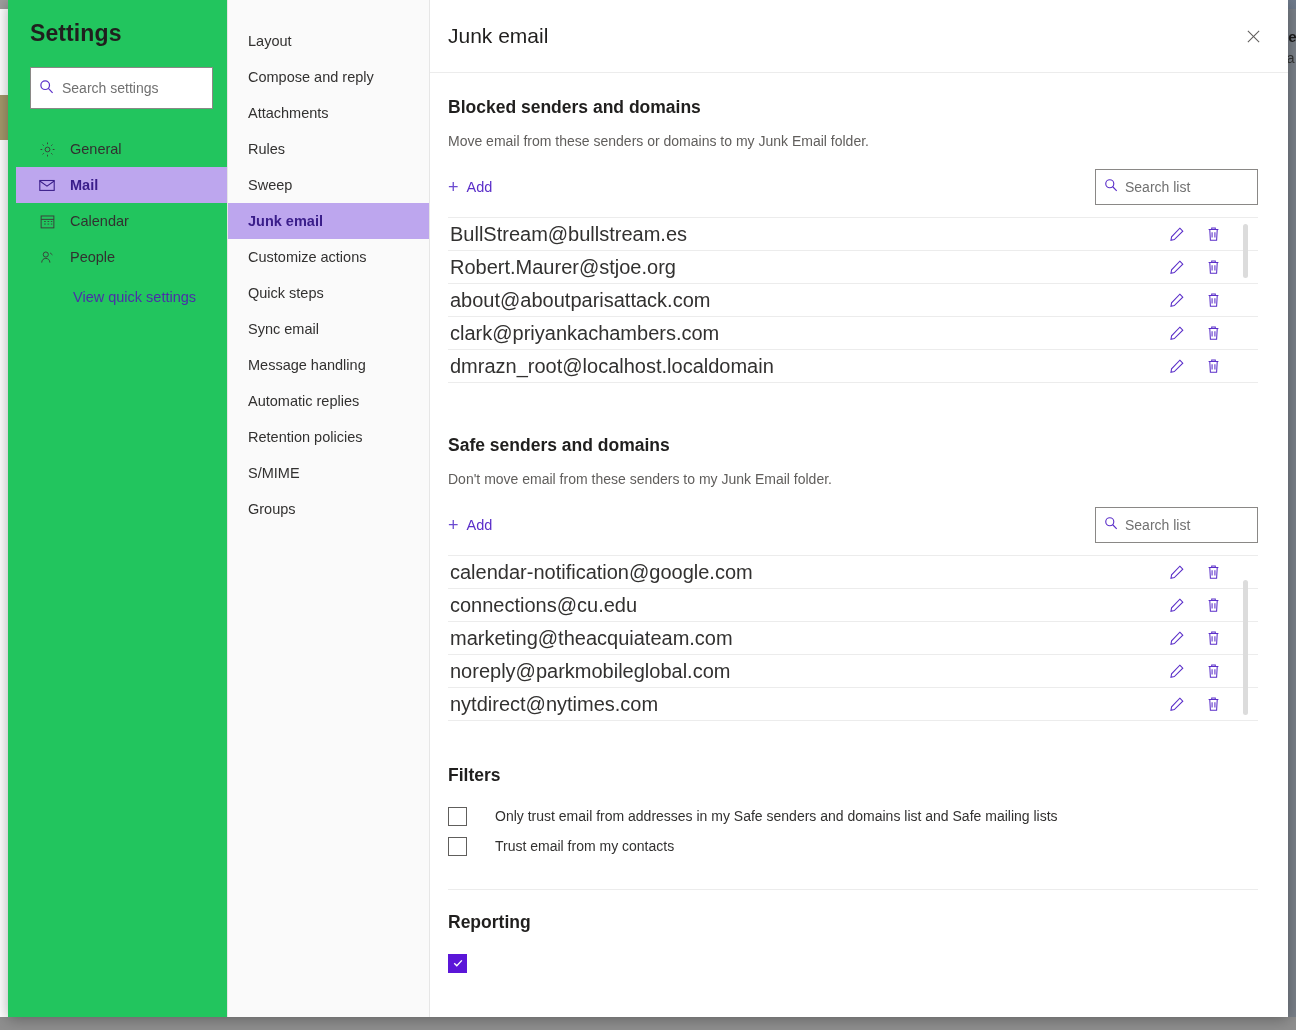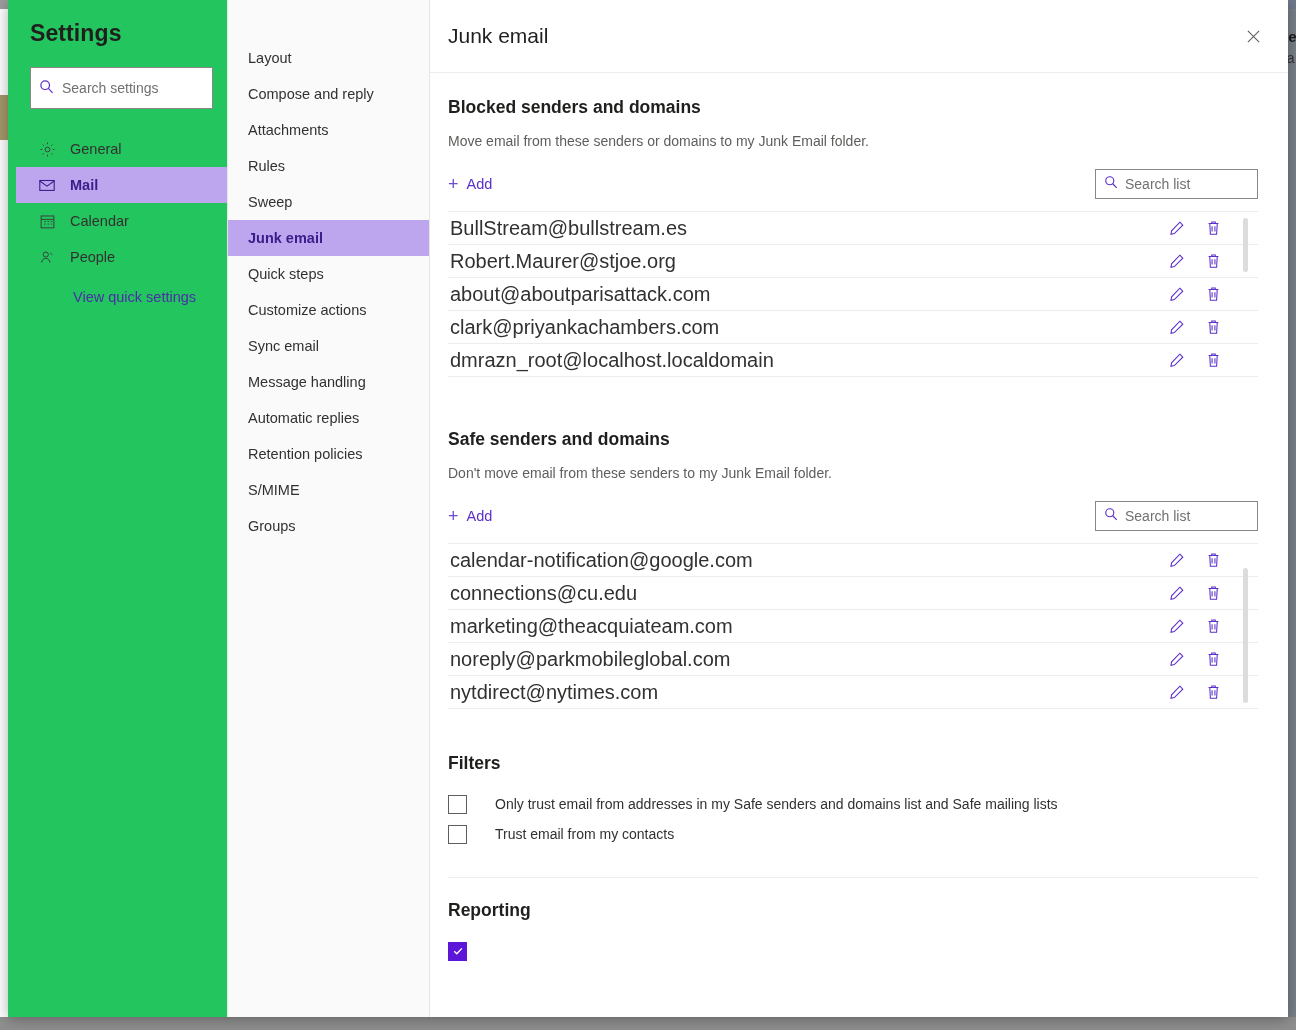--- a/index.html
+++ b/index.html
@@ -105,21 +105,21 @@
   .nav-item .nav-icon { width: 18px; height: 18px; display: flex; align-items: center; justify-content: center; }
   #quick-settings-link {
     margin-top: 14px; padding-left: 65px;
     font-size: 14.5px; color: #4b2fa8; cursor: pointer;
   }
 
   
   #secondary-nav {
     width: 202px; min-width: 202px; height: 100%;
     background: #fafafa; border-right: 1px solid #e6e6e6;
-    padding-top: 40px;
+    padding-top: 23px;
   }
   .sub-item {
     height: 36px; display: flex; align-items: center;
     padding-left: 20px; cursor: pointer;
     font-size: 14.5px; color: #323130;
   }
   .sub-item.selected { background: #bda6ee; color: #3a1d8a; font-weight: 700; }
 
   
   #main-pane { flex: 1; height: 100%; background: #fff; position: relative; overflow: hidden; }
@@ -144,21 +144,21 @@
   .toolbar-row {
     display: flex; align-items: center; justify-content: space-between;
     margin-bottom: 12px; padding-right: 0px;
   }
   .add-button {
     display: flex; align-items: center; gap: 8px;
     color: #5b2fc9; font-size: 14.5px; cursor: pointer;
   }
   .add-plus { font-size: 18px; line-height: 1; color: #6b4bd0; }
   .search-list-box {
-    width: 163px; height: 30px; border: 1px solid #8a8886;
+    width: 163px; height: 36px; border: 1px solid #8a8886;
     display: flex; align-items: center; padding: 0 8px; background: #fff;
   }
   .search-list-input {
     border: 0; outline: 0; flex: 1; margin-left: 7px;
     font-family: "Liberation Sans", sans-serif;
     font-size: 14px; color: #323130; background: transparent;
   }
   .search-list-input::placeholder { color: #707070; }
 
   .sender-list { position: relative; border-top: 1px solid #ececec; }
@@ -264,22 +264,22 @@
     <div id="quick-settings-link">View quick settings</div>
   </div>
 
   <div id="secondary-nav">
     <div class="sub-item">Layout</div>
     <div class="sub-item">Compose and reply</div>
     <div class="sub-item">Attachments</div>
     <div class="sub-item">Rules</div>
     <div class="sub-item">Sweep</div>
     <div class="sub-item selected">Junk email</div>
+    <div class="sub-item">Customize actions</div>
     <div class="sub-item">Quick steps</div>
-    <div class="sub-item">Customize actions</div>
     <div class="sub-item">Sync email</div>
     <div class="sub-item">Message handling</div>
     <div class="sub-item">Automatic replies</div>
     <div class="sub-item">Retention policies</div>
     <div class="sub-item">S/MIME</div>
     <div class="sub-item">Groups</div>
   </div>
 
   <div id="main-pane">
 

